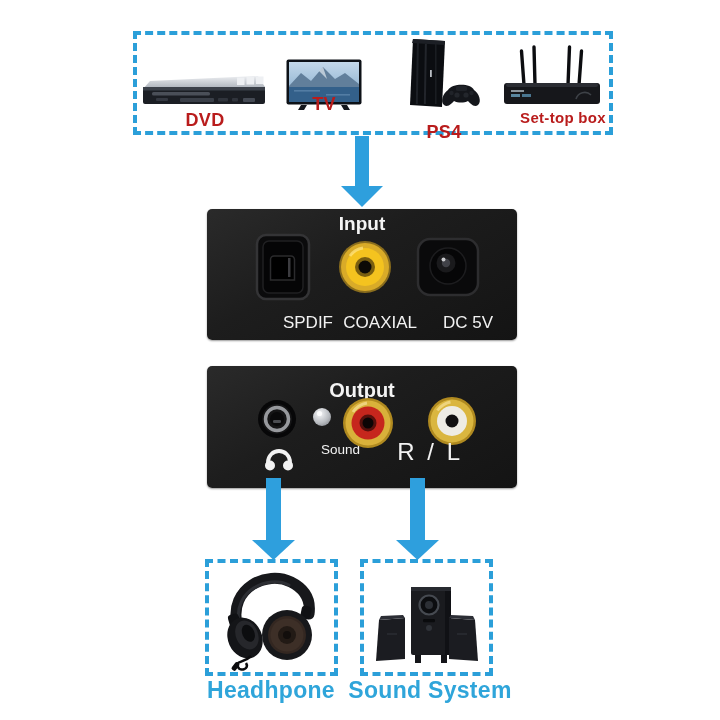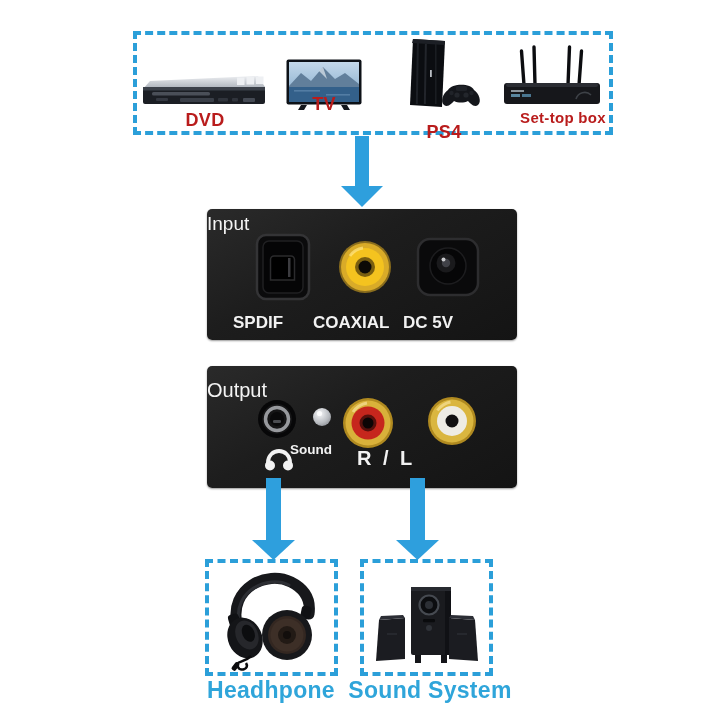--- a/index.html
+++ b/index.html
@@ -15,24 +15,24 @@
   }
   .out-label{
     position:absolute;text-align:center;color:#2fa5da;font-weight:700;
     font-size:23px;line-height:26px;letter-spacing:.3px;
   }
   .panel{
     position:absolute;width:310px;background:linear-gradient(150deg,#2a2a2a 0%,#1d1d1d 40%,#141414 100%);
     border-radius:5px;box-shadow:0 1px 2px rgba(0,0,0,.4);z-index:1;
   }
   .panel-title{
-    position:absolute;left:0;width:100%;color:#f4f4f4;font-weight:400;
+    position:absolute;left:0;width:100%;text-align:center;color:#f4f4f4;font-weight:700;
   }
   .port-label{
-    position:absolute;text-align:left;color:#f2f2f2;font-weight:700;font-size:17px;line-height:20px;
+    position:absolute;text-align:right;color:#f2f2f2;font-weight:400;font-size:17px;line-height:20px;
   }
   .arrow{position:absolute;z-index:5;}
   svg{display:block;}
 </style>
 </head>
 <body>
 
 <div id="stage">
 
   <div class="dash-box" style="left:133px;top:31px;width:480px;height:104px;">
@@ -187,21 +187,21 @@
     </svg>
 
     <svg class="abs" style="left:220px;top:30px;" width="50" height="50" viewBox="0 0 50 50">
       <circle cx="25" cy="25" r="24" fill="#b08a20"></circle>
       <circle cx="25" cy="25" r="21.5" fill="#dab63f"></circle>
       <path d="M10.5 14.5 a21 21 0 0 1 13 -8.5" stroke="#f2dc8e" stroke-width="3" fill="none" opacity="0.8"></path>
       <circle cx="25" cy="25" r="15" fill="#eeece4"></circle>
       <circle cx="25" cy="25" r="6.5" fill="#111010"></circle>
     </svg>
 
-    <div class="port-label" style="left:150px;top:82px;width:106px;font-size:20px;letter-spacing:3px;">R / L</div>
+    <div class="port-label" style="left:150px;top:76px;width:106px;font-size:24px;letter-spacing:3px;">R / L</div>
   </div>
 
   <svg class="arrow" style="left:251px;top:478px;" width="45" height="82" viewBox="0 0 45 82">
     <rect x="15" y="0" width="15" height="64" fill="#2e9fdd"></rect>
     <polygon points="1,62 44,62 22.5,82" fill="#2e9fdd"></polygon>
   </svg>
   <svg class="arrow" style="left:395px;top:478px;" width="45" height="82" viewBox="0 0 45 82">
     <rect x="15" y="0" width="15" height="64" fill="#2e9fdd"></rect>
     <polygon points="1,62 44,62 22.5,82" fill="#2e9fdd"></polygon>
   </svg>

